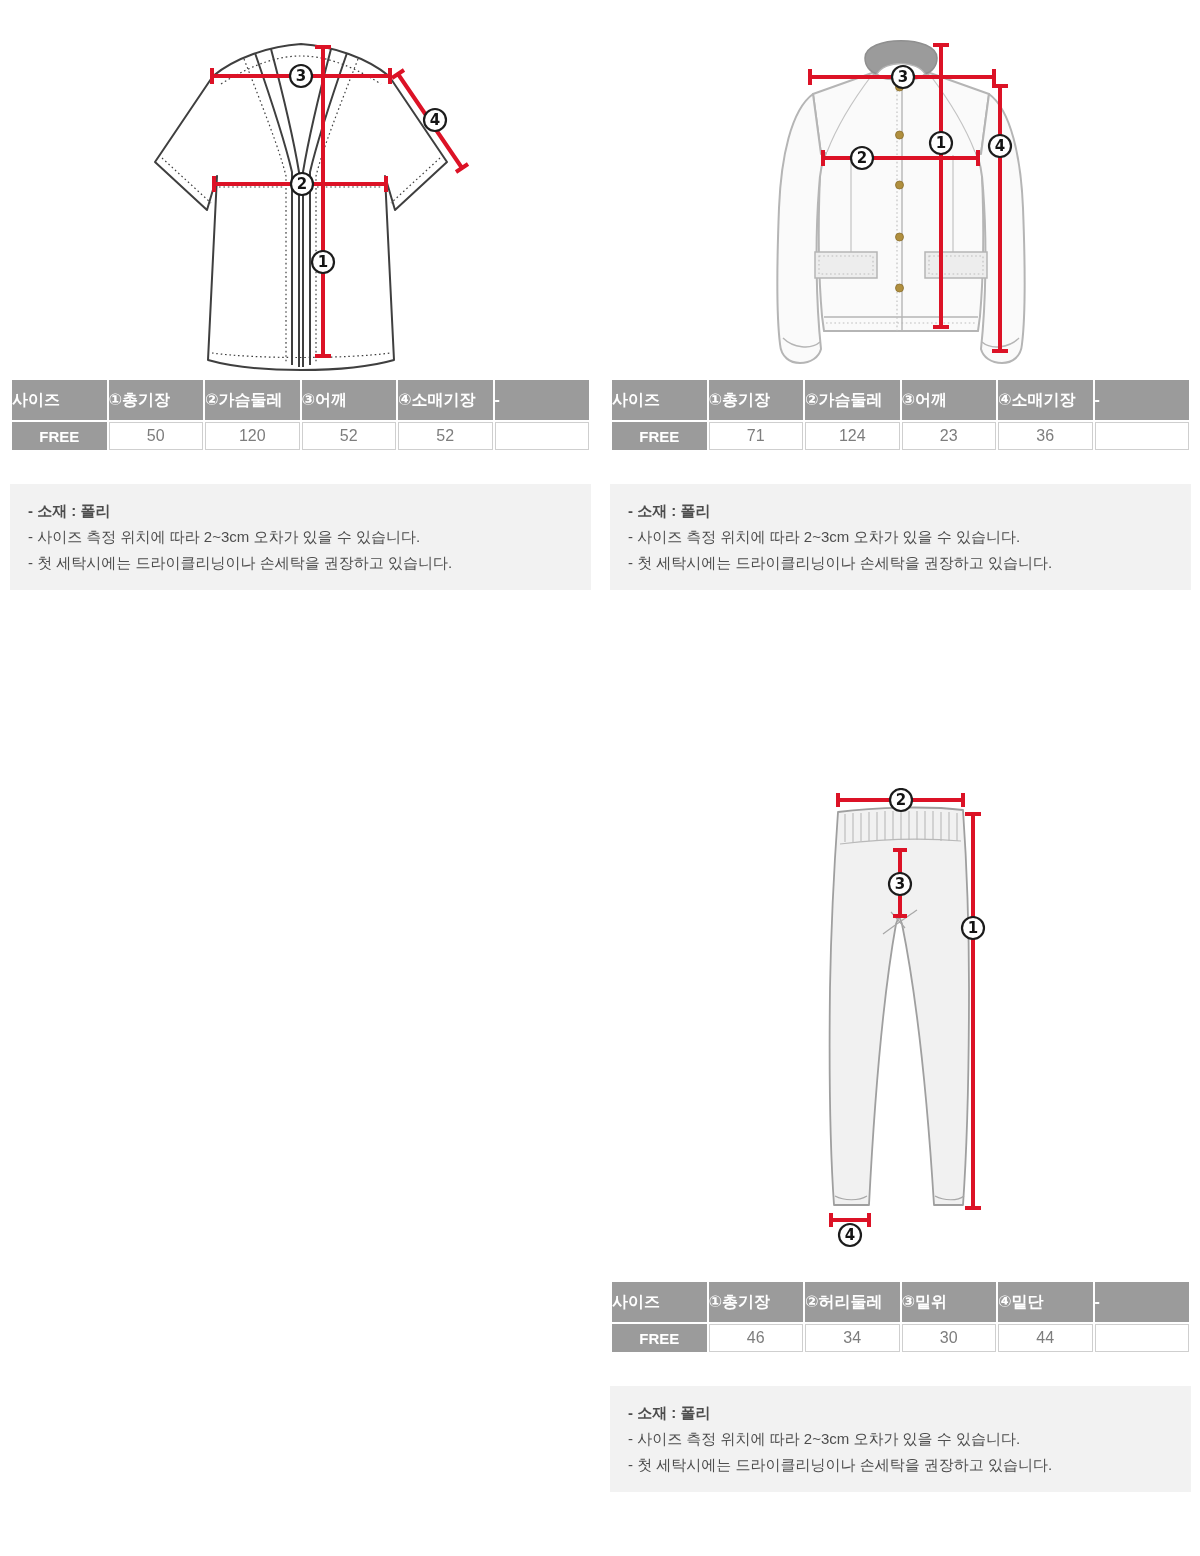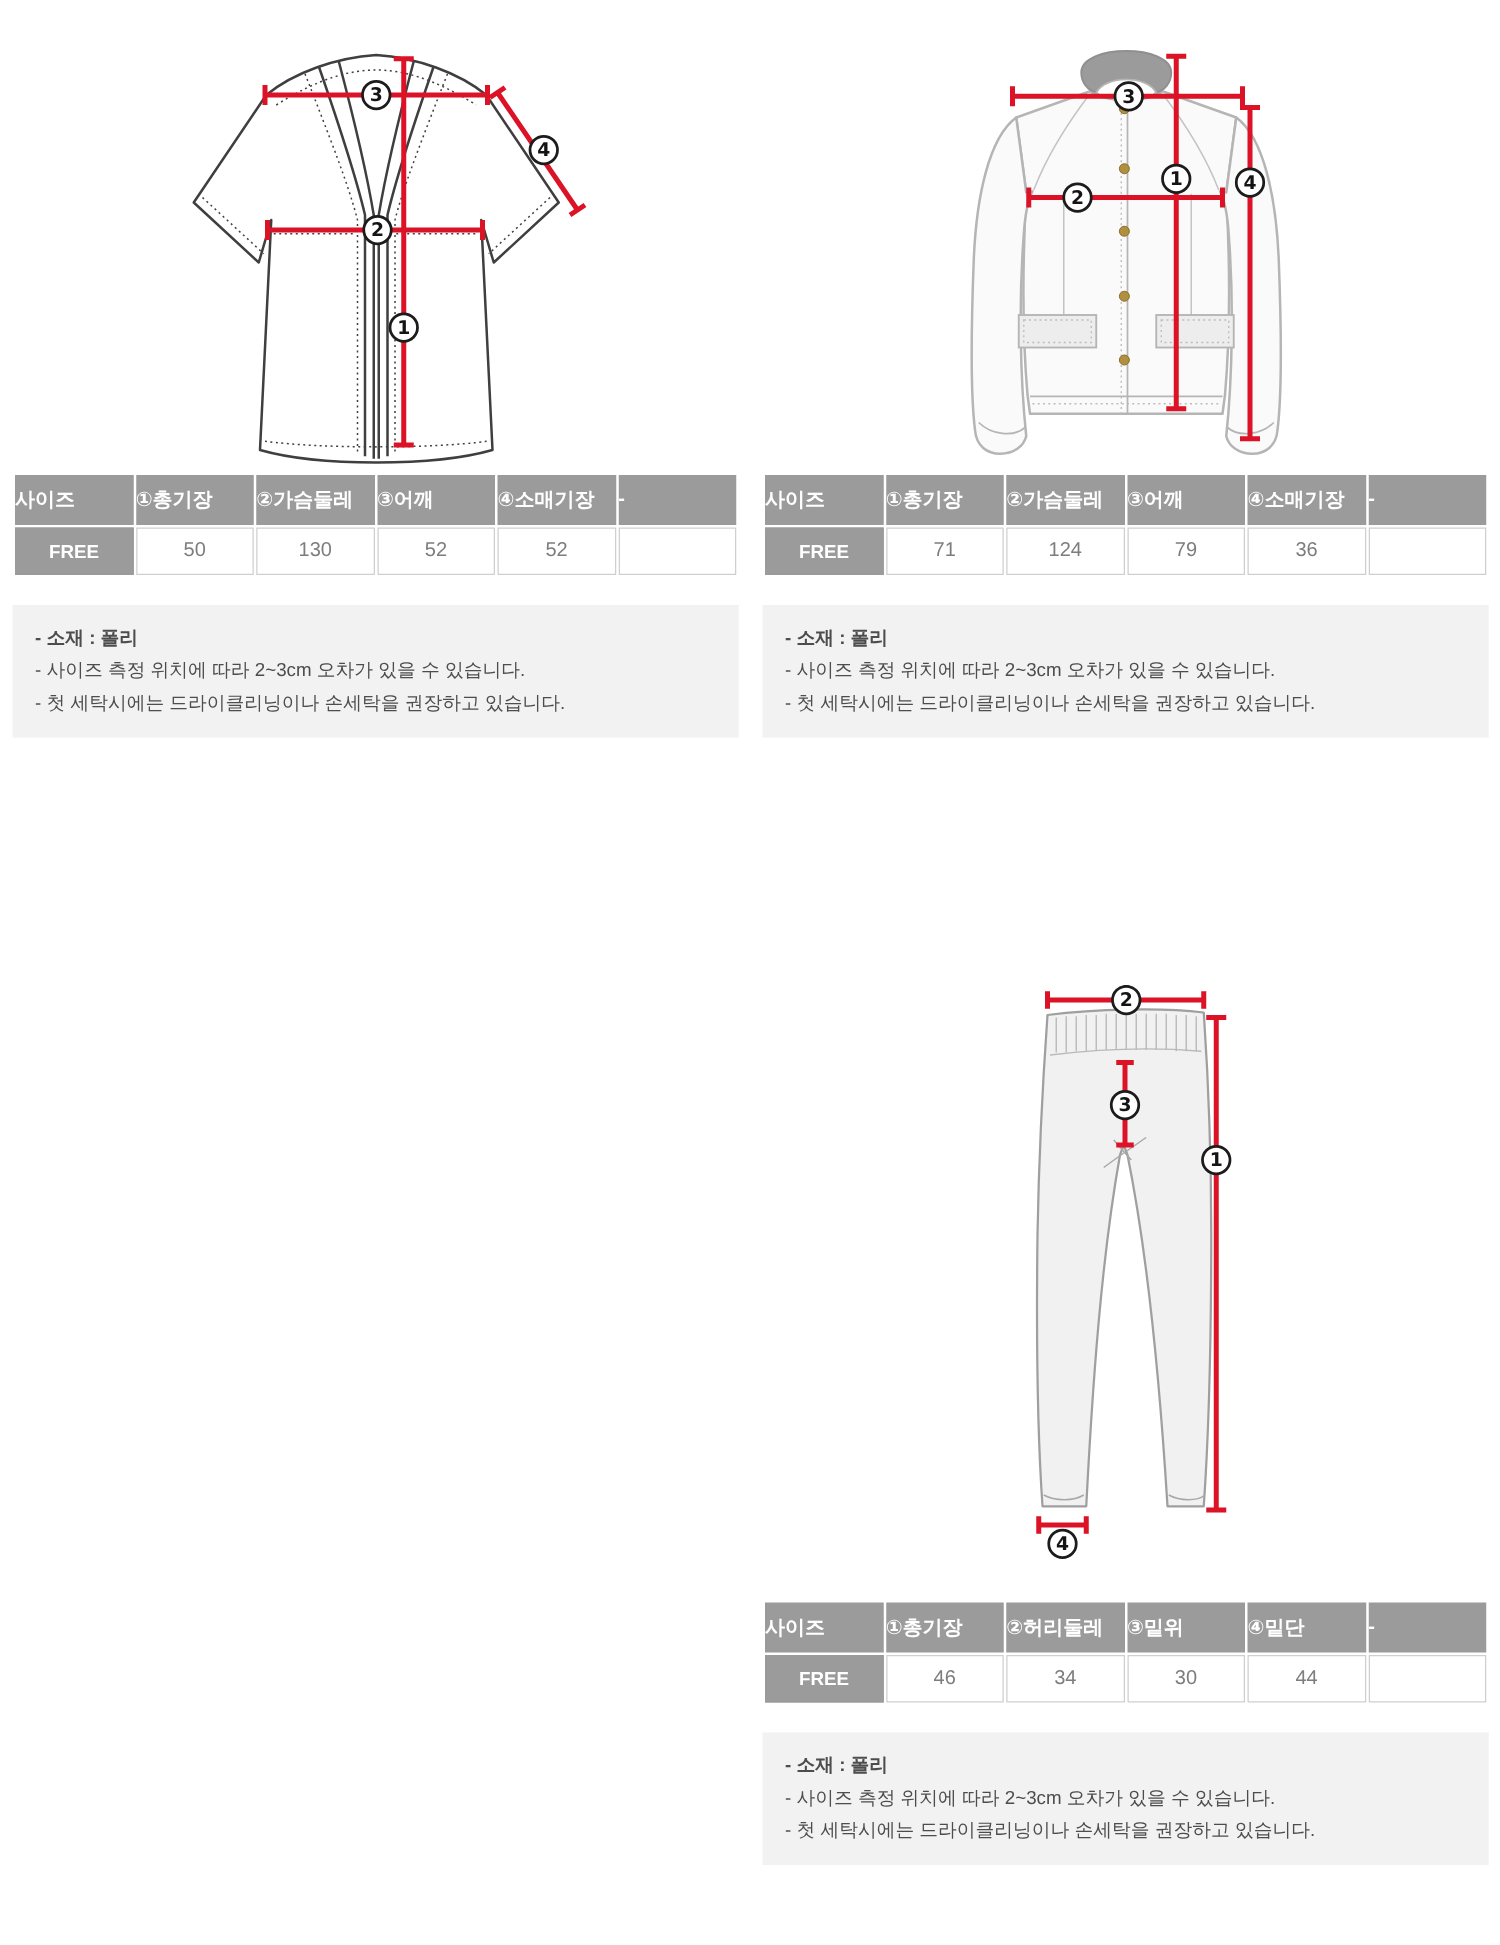--- a/index.html
+++ b/index.html
@@ -9,21 +9,21 @@
     --jacket_collar:#9b9b9b; --button_gold:#b08f3e; --pants_outline:#9f9f9f; --pants_fill:#f1f1f1;
   }
   *{box-sizing:border-box;margin:0;padding:0}
   body{background:#ffffff;font-family:"Liberation Sans","DejaVu Sans",sans-serif}
   #page{position:relative;width:1200px;height:1556px;background:#ffffff;margin:0 auto;overflow:hidden}
   .abs{position:absolute}
   .diagram{display:flex;justify-content:center;align-items:flex-start}
   
   .size-table{width:100%;border-collapse:separate;border-spacing:2px;table-layout:fixed;background:#fff}
   .size-table th{background:var(--table_header_bg);color:var(--table_header_text);font-size:16px;font-weight:bold;height:40px;text-align:left;letter-spacing:0}
-  .size-table td{background:#fff;border:1px solid var(--table_cell_border);color:var(--table_cell_text);font-size:16px;text-align:center;height:38px}
+  .size-table td{background:#fff;border:1px solid var(--table_cell_border);color:var(--table_cell_text);font-size:16px;text-align:center;height:28px}
   .size-table td.size-col{background:var(--table_header_bg);border:1px solid var(--table_header_bg);color:#fff;font-weight:bold;font-size:15px}
   
   .notes{background:var(--notes_bg);color:var(--notes_text);font-size:15px;line-height:26px;padding:14px 18px}
   .notes .bold{font-weight:bold}
   
   .s-fill{fill:#ffffff;stroke:var(--shirt_outline);stroke-width:2;stroke-linejoin:round}
   .s-line{stroke:var(--shirt_outline);stroke-width:2;fill:none}
   .s-stitch{stroke:var(--shirt_outline);stroke-width:1.2;stroke-dasharray:1.6 2.8;fill:none}
   .j-fill{fill:#fafafa;stroke:var(--jacket_outline);stroke-width:2;stroke-linejoin:round}
   .j-collar{fill:var(--jacket_collar);stroke:#8f8f8f;stroke-width:1.5}
@@ -136,21 +136,21 @@
         <th>사이즈</th>
         <th>①총기장</th>
         <th>②가슴둘레</th>
         <th>③어깨</th>
         <th>④소매기장</th>
         <th>-</th>
       </tr>
       <tr>
         <td class="size-col">FREE</td>
         <td>50</td>
-        <td>130</td>
+        <td>120</td>
         <td>52</td>
         <td>52</td>
         <td></td>
       </tr>
     </tbody>
       </table>
   </div>
 
   <div class="abs" style="left:610px;top:378px;width:581px">
     <table class="size-table">
@@ -160,21 +160,21 @@
         <th>①총기장</th>
         <th>②가슴둘레</th>
         <th>③어깨</th>
         <th>④소매기장</th>
         <th>-</th>
       </tr>
       <tr>
         <td class="size-col">FREE</td>
         <td>71</td>
         <td>124</td>
-        <td>79</td>
+        <td>23</td>
         <td>36</td>
         <td></td>
       </tr>
     </tbody>
       </table>
   </div>
 
   <div class="abs notes" style="left:10px;top:484px;width:581px">
     <div class="bold">- 소재 : 폴리</div>
     <div>- 사이즈 측정 위치에 따라 2~3cm 오차가 있을 수 있습니다.</div>

